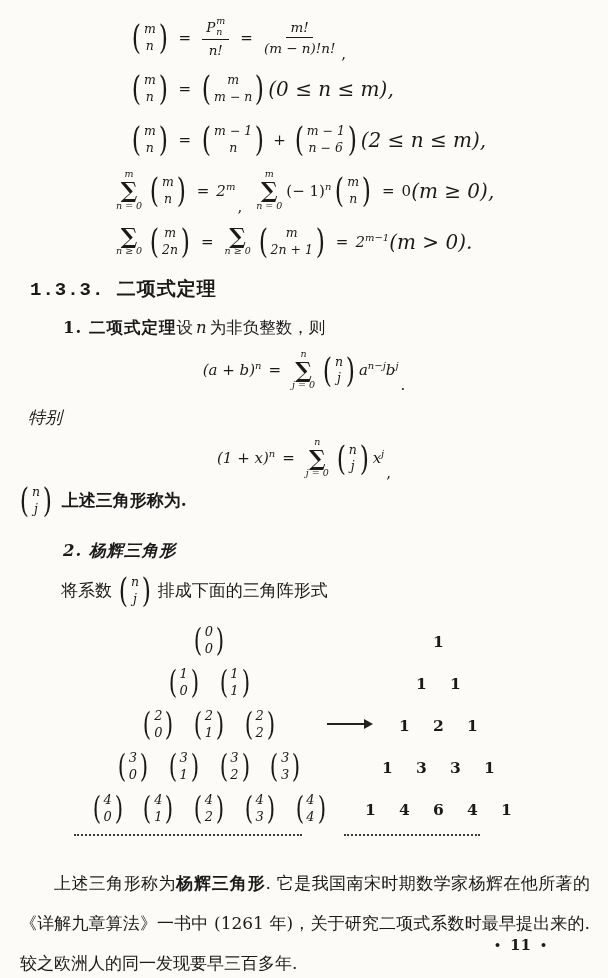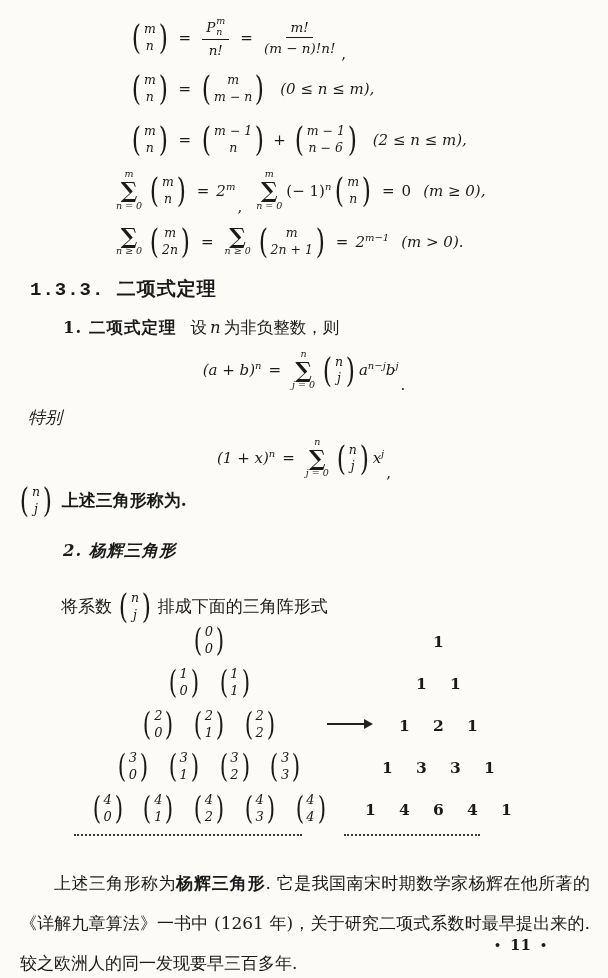--- a/index.html
+++ b/index.html
@@ -8,50 +8,50 @@
     background:#fcfbf8; color:#1a1a1a; overflow:hidden;
     font-family:"DejaVu Serif","Liberation Serif",serif;
   }
   
   .formulas { position:absolute; top:12px; left:112px; }
   .fline { display:flex; align-items:center; height:51px; font-size:15px; font-style:italic; white-space:nowrap; }
   .fline.indent { padding-left:16px; }
   .op { font-style:normal; margin:0 7px; }
   .plus { font-style:normal; margin:0 5px; }
   .tail { font-style:normal; margin-left:2px; align-self:flex-end; }
-  .cond { margin-left:12px; font-size:15px; }
+  .cond { font-size:20px; }
   sup.e { font-size:10px; font-style:italic; vertical-align:super; line-height:0; }
   
   .binom { display:inline-flex; align-items:center; margin:0 2px; }
   .bp { font-size:33px; line-height:1; font-style:normal; font-weight:300; transform:scale(0.72,1.04); }
   .bst { display:inline-flex; flex-direction:column; align-items:center; font-size:12.5px; line-height:1.3; padding:0 1px; font-style:italic; }
   
   .frac { display:inline-flex; flex-direction:column; align-items:center; font-size:13.5px; line-height:1.35; margin:0 4px; }
   .frac .num { border-bottom:1.4px solid #191919; padding:0 4px 1px; display:inline-flex; align-items:center; }
   .frac .den { padding-top:1px; }
   
   .ss { display:inline-flex; flex-direction:column; font-size:9.5px; line-height:1.15; margin-left:1px; }
   
   .sum { display:inline-flex; flex-direction:column; align-items:center; font-size:9.5px; line-height:1.15; margin:0 4px; font-style:italic; }
   .sum .sig { font-size:22px; font-style:normal; line-height:0.95; font-weight:600; }
   
   .sec-heading { position:absolute; top:276px; left:30px; font-size:19px; font-weight:700; letter-spacing:1px;font-family:Liberation Mono, monospace; }
   .numbered-item { position:absolute; left:63px; font-size:16.5px; }
   .numbered-item .lbl { font-weight:700; letter-spacing:1px; }
   .item1 { top:317px; }
   .item2 { top:540px;font-style:italic; }
-  .item-text { margin-left:14px; }
+  .item-text { }
   .mvar { font-style:italic; font-family:"DejaVu Serif",serif; margin:0 3px; }
   .centered-formula { position:absolute; left:0; width:608px; display:flex; justify-content:center; }
   .bt-f { top:346px; }
   .sp-f { top:434px; }
   .special-intro { position:absolute; top:406px; left:28px; font-size:17px;font-style:italic; }
   .coeff-note { position:absolute; top:484px; left:16px; display:flex; align-items:center; font-size:17px; font-weight:700; }
   .coeff-note .binom { font-weight:400; margin-right:8px; }
-  .arrange-line { position:absolute; top:574px; left:61px; display:flex; align-items:center; font-size:17px;margin-top:16px; }
+  .arrange-line { position:absolute; top:574px; left:61px; display:flex; align-items:center; font-size:17px; }
   
   .tri-left  { position:absolute; top:620px; left:78px;  width:262px; }
   .tri-right { position:absolute; top:620px; left:366px; width:145px; }
   .tri-row { height:42px; display:flex; align-items:center; justify-content:center; gap:13px; }
   .num-row { height:42px; display:flex; align-items:center; justify-content:center; gap:23px; font-weight:700; font-size:15.5px; }
   .num-row span { min-width:11px; text-align:center; }
   .tbinom .bp { font-size:30px; }
   .tbinom .bst { font-size:13px; }
   .arrow { position:absolute; top:723px; left:327px; width:44px; height:2px; background:#222; }
   .arrow:after { content:""; position:absolute; right:-2px; top:-4px; width:0; height:0;

